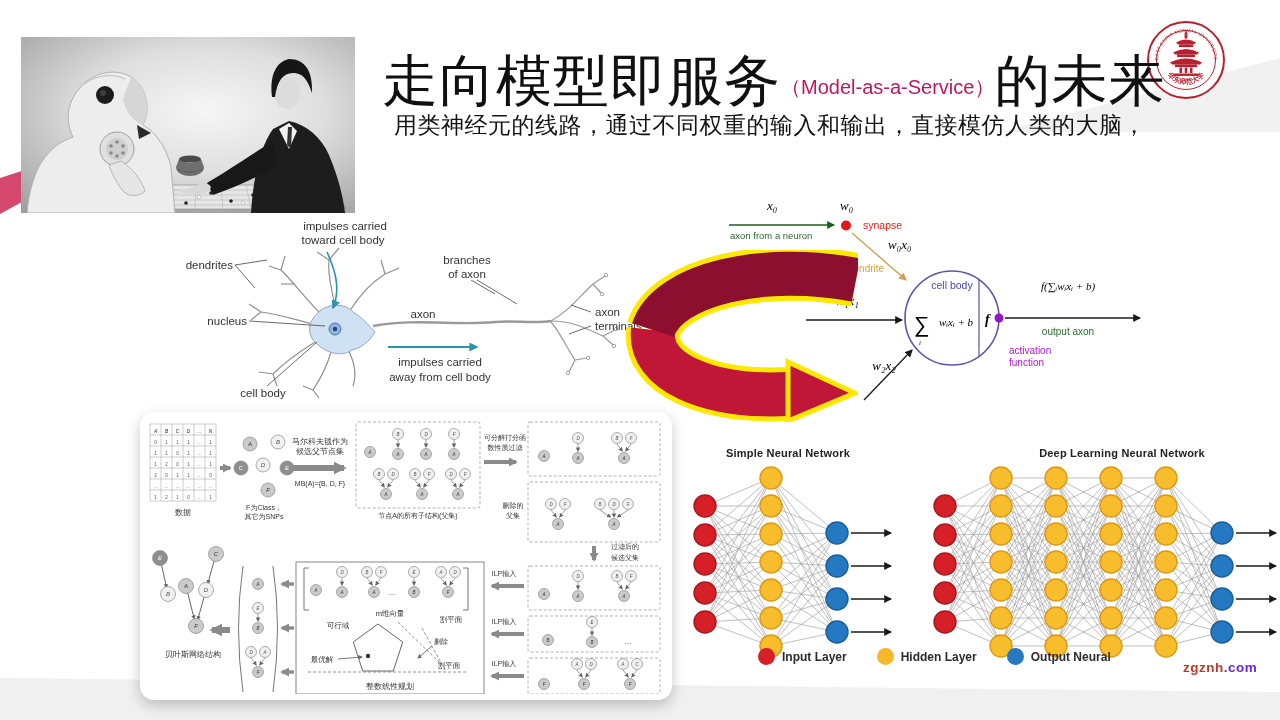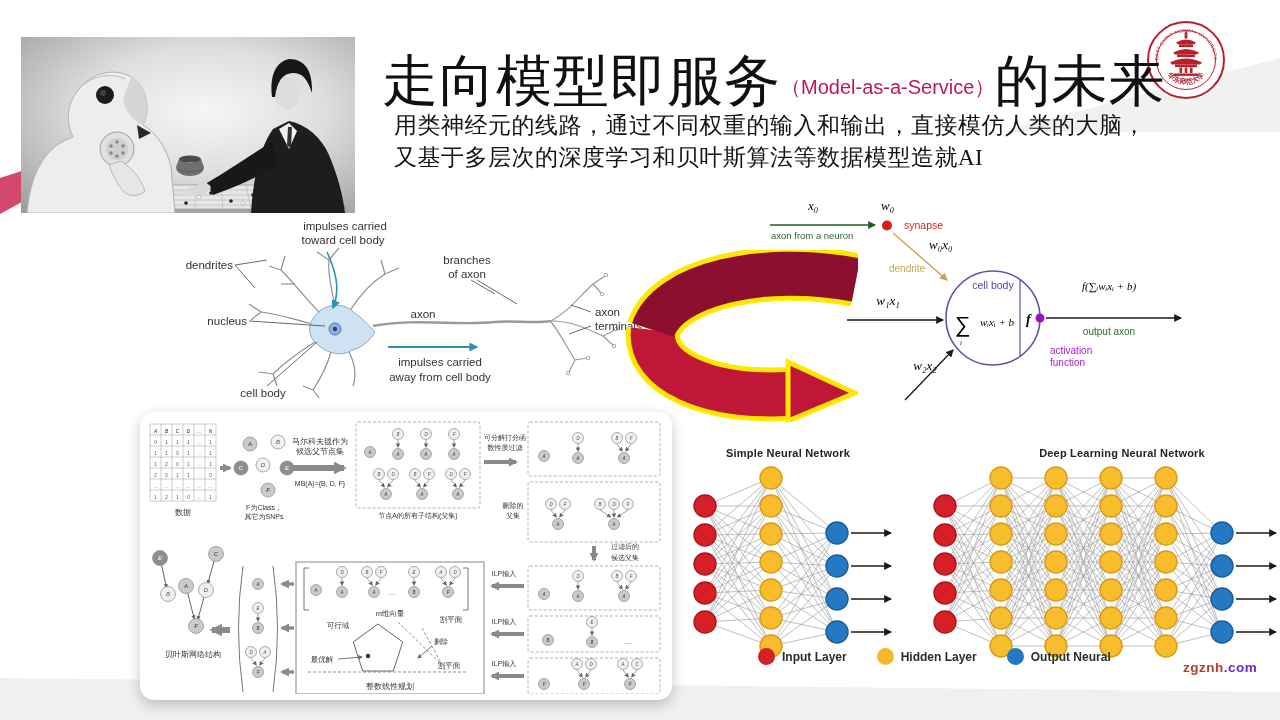--- a/index.html
+++ b/index.html
@@ -153,21 +153,20 @@
         <rect x="27.5" y="53.5" width="25" height="2.4"></rect>
       </g>
     </svg>
   </div>
 
   <div class="abs title-row">
     <span class="t-big">走向模型即服务</span><span class="t-small">（Model-as-a-Service）</span><span class="t-big">的未来</span>
   </div>
   <div class="abs subtitle">
     <div>用类神经元的线路，通过不同权重的输入和输出，直接模仿人类的大脑，</div>
-    <div>又基于多层次的深度学习和贝叶斯算法等数据模型造就AI</div>
   </div>
 
   <div class="abs" style="left:155px;top:210px;width:505px;height:195px;">
     <svg width="505" height="195" viewBox="0 0 505 195">
       <defs>
         <marker id="m-teal" viewBox="0 0 10 10" refX="8.5" refY="5" markerWidth="9" markerHeight="9" orient="auto" markerUnits="userSpaceOnUse">
           <path d="M0,0 L10,5 L0,10 Z" fill="#2a94ac"></path>
           </marker>
       </defs>
 
@@ -240,21 +239,21 @@
         <text x="285" y="156" text-anchor="middle">impulses carried</text>
         <text x="285" y="171" text-anchor="middle">away from cell body</text>
         <text x="312" y="54" text-anchor="middle">branches</text>
         <text x="312" y="68" text-anchor="middle">of axon</text>
         <text x="440" y="106">axon</text>
         <text x="440" y="120">terminals</text>
       </g>
     </svg>
   </div>
 
-  <div class="abs" style="left:757px;top:196px;width:440px;height:206px;">
+  <div class="abs" style="left:716px;top:196px;width:440px;height:206px;">
     <svg width="440" height="206" viewBox="0 0 440 206">
       <defs>
         <marker id="m-blk" viewBox="0 0 10 10" refX="8.5" refY="5" markerWidth="8" markerHeight="8" orient="auto" markerUnits="userSpaceOnUse">
           <path d="M0,0 L10,5 L0,10 Z" fill="#1a1a1a"></path>
           </marker>
         <marker id="m-grn" viewBox="0 0 10 10" refX="8.5" refY="5" markerWidth="8" markerHeight="8" orient="auto" markerUnits="userSpaceOnUse">
           <path d="M0,0 L10,5 L0,10 Z" fill="#1b5e20"></path>
           </marker>
         <marker id="m-org" viewBox="0 0 10 10" refX="8.5" refY="5" markerWidth="8" markerHeight="8" orient="auto" markerUnits="userSpaceOnUse">
           <path d="M0,0 L10,5 L0,10 Z" fill="#d0a050"></path>

